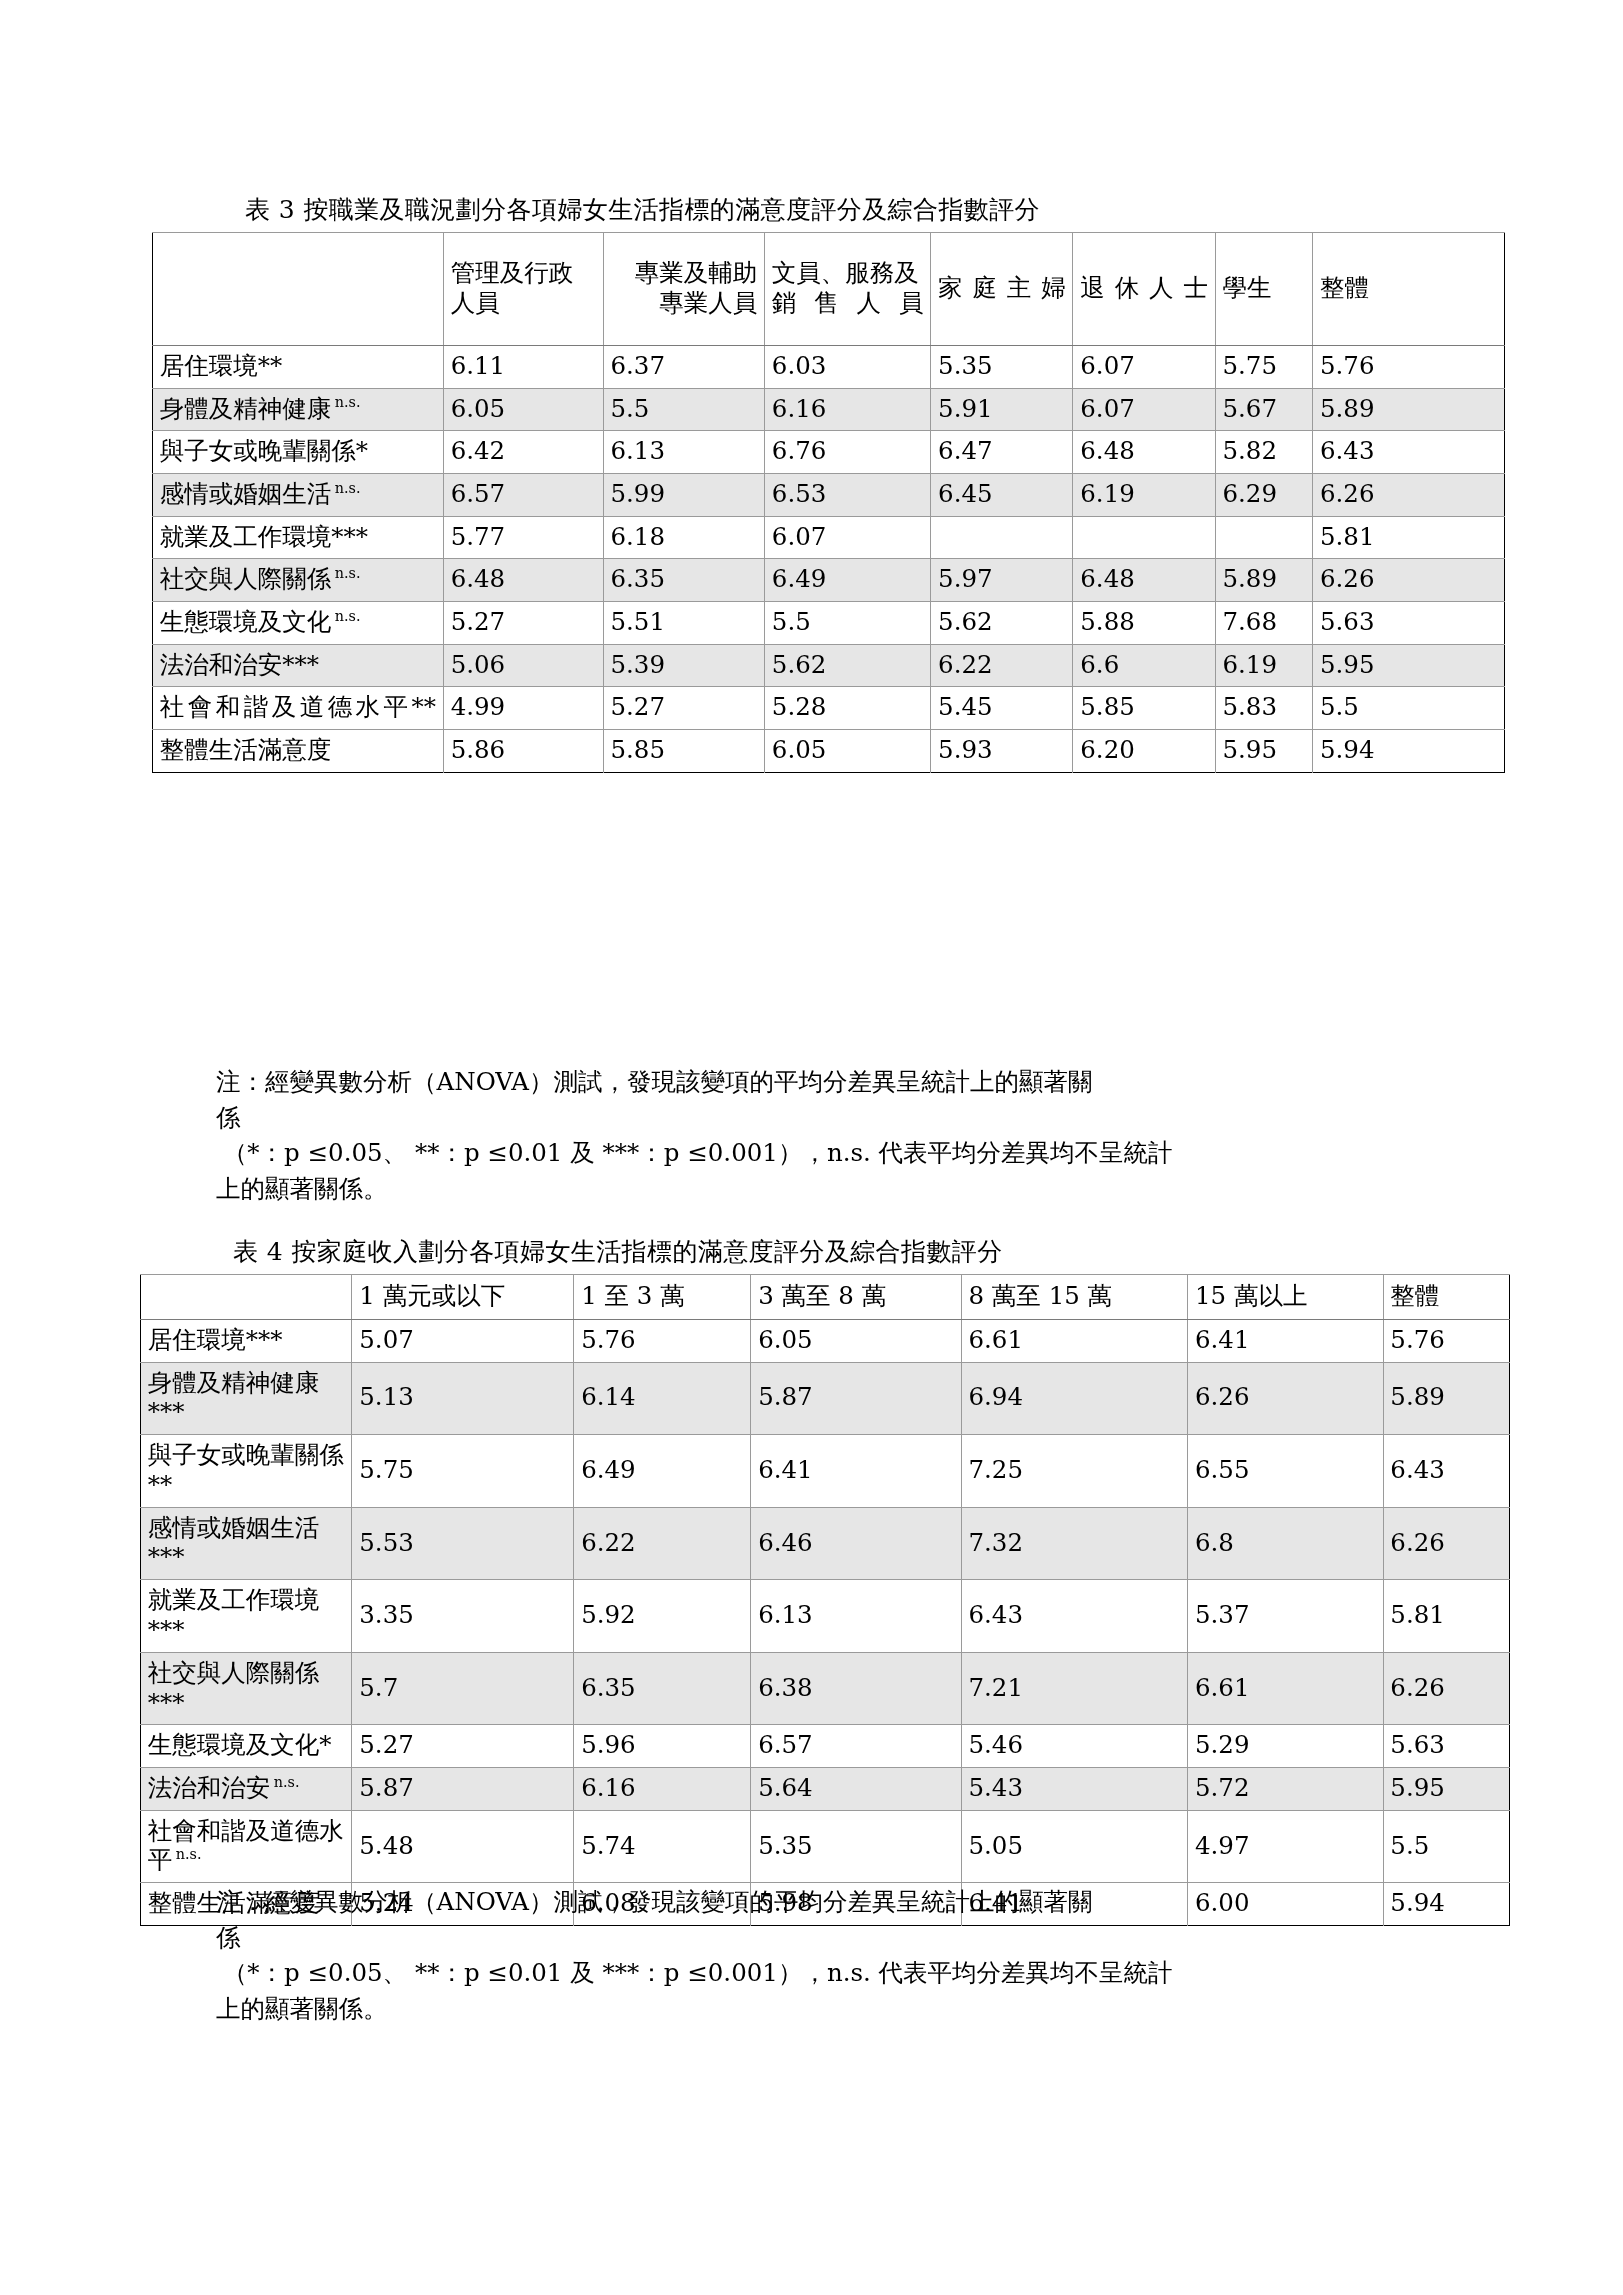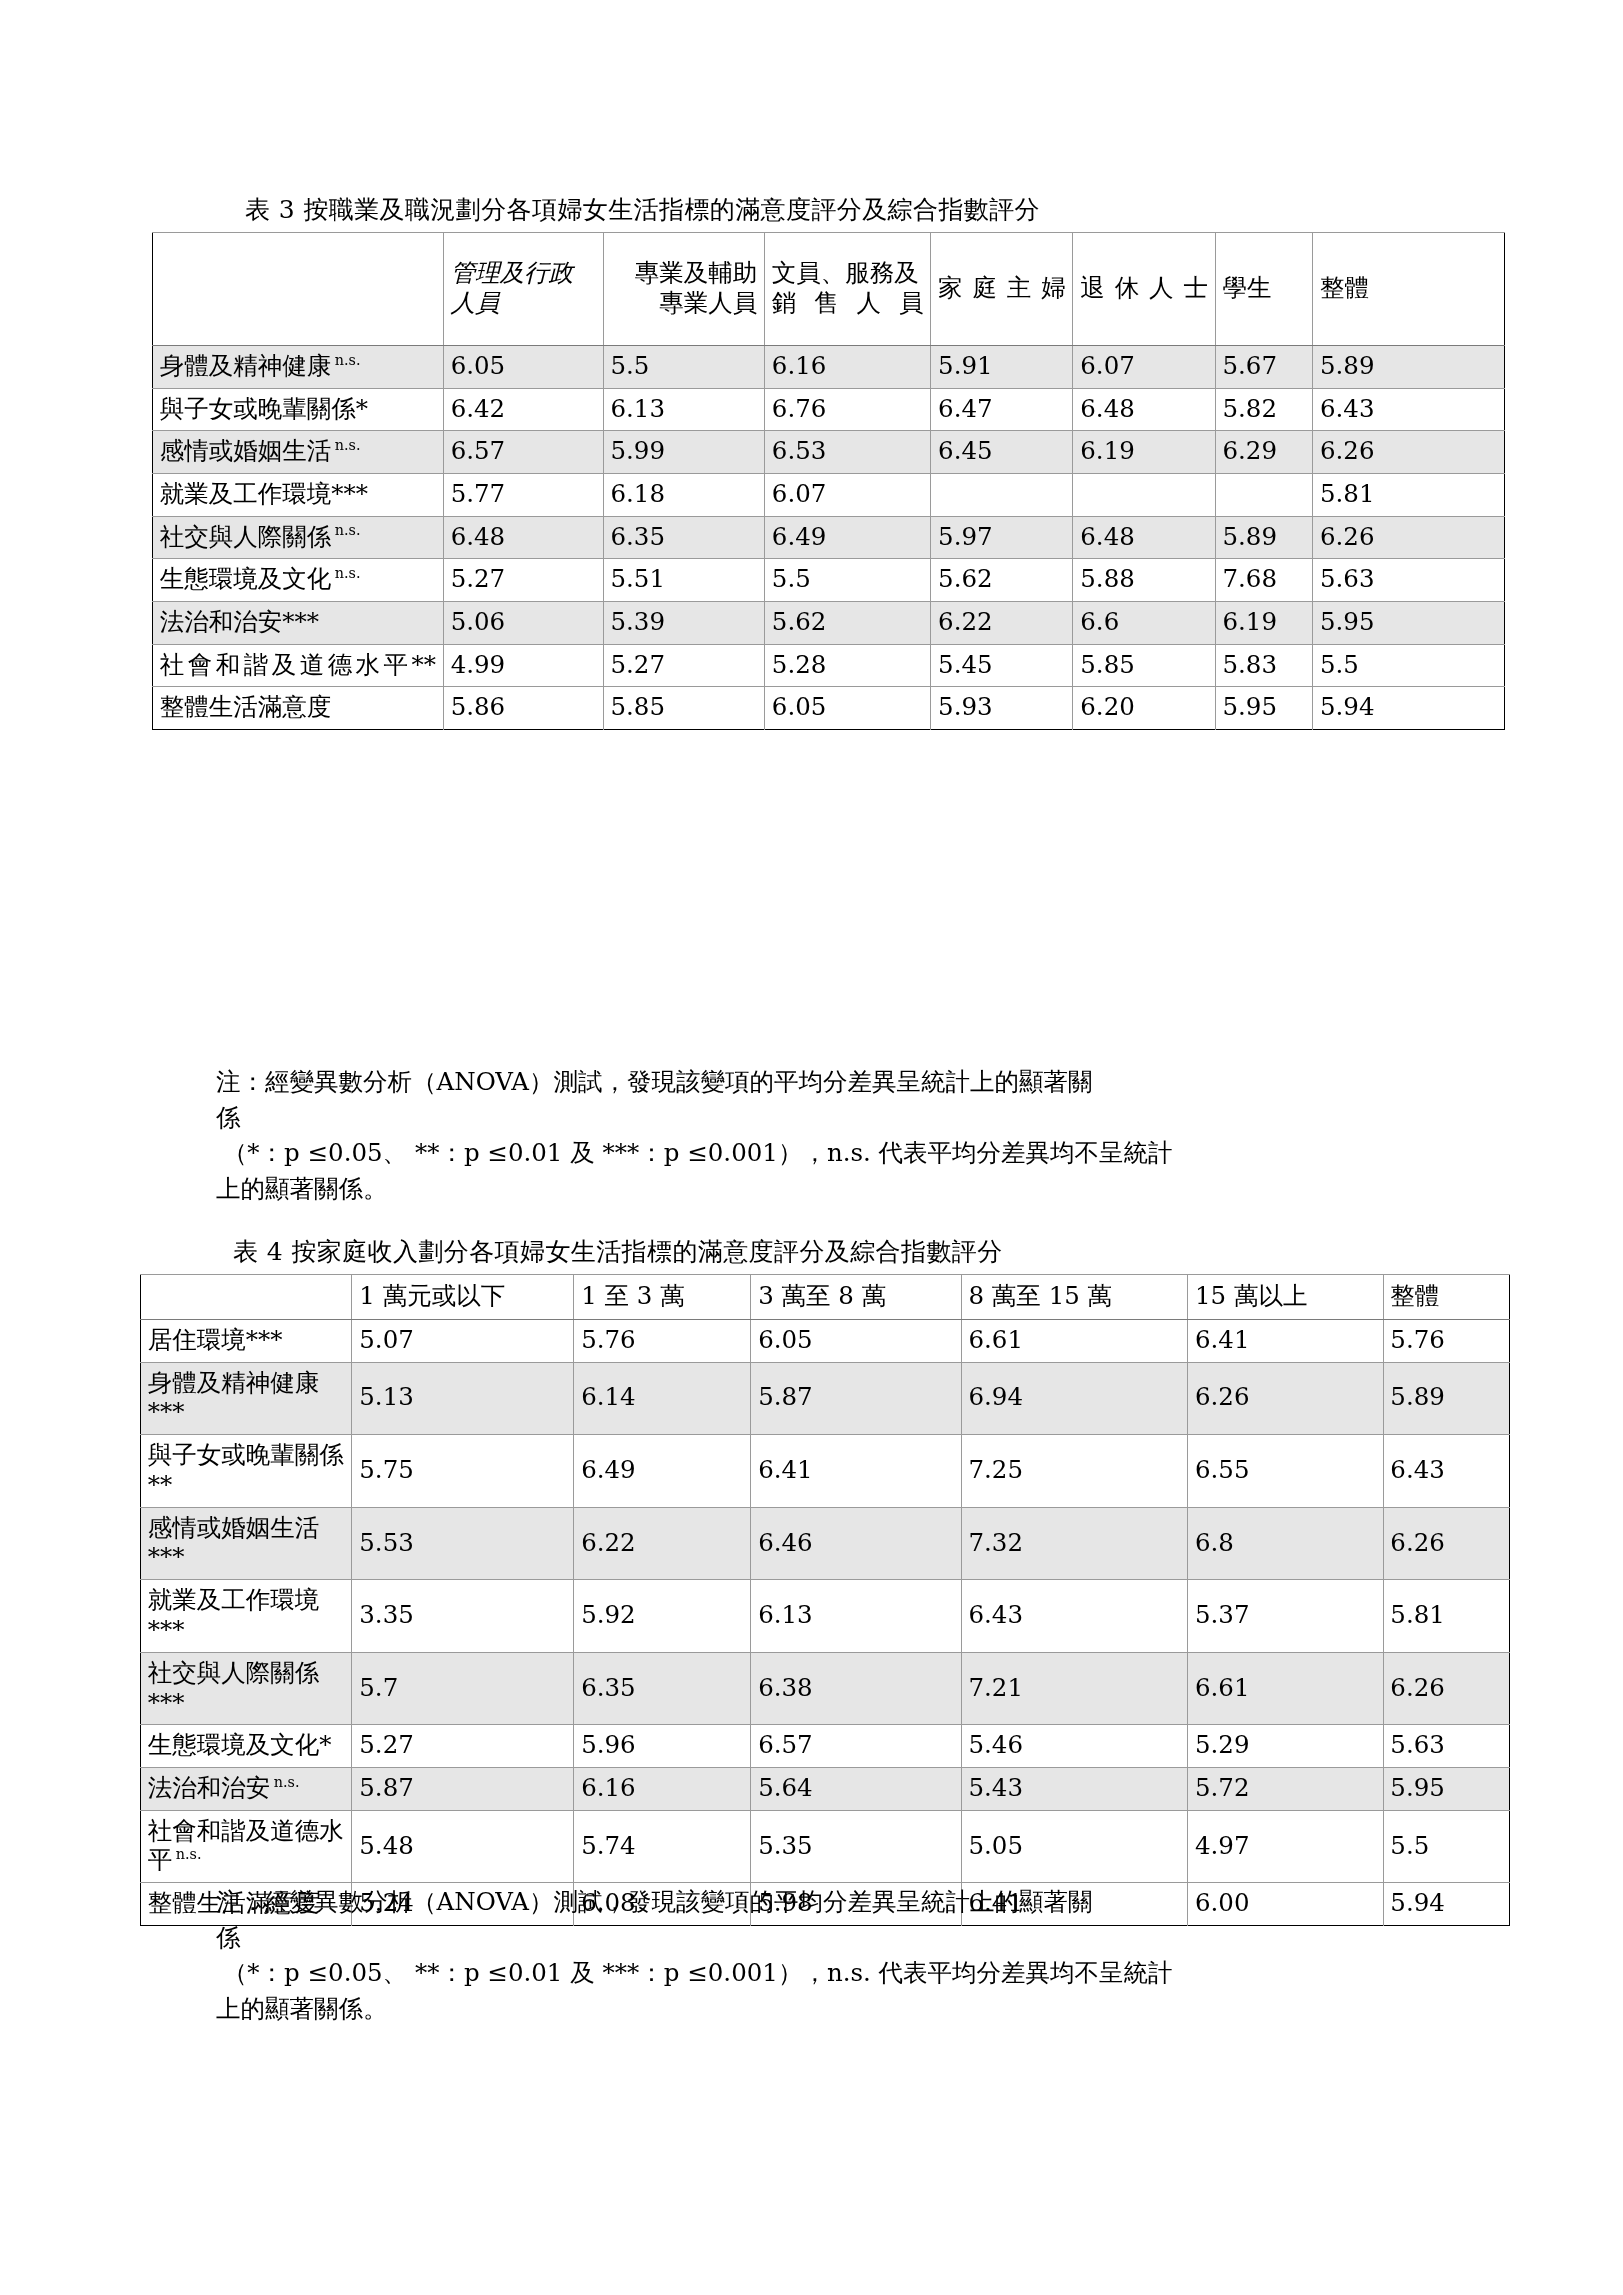--- a/index.html
+++ b/index.html
@@ -120,27 +120,37 @@
         <col style="width:101px">
         <col style="width:104px">
         <col style="width:89px">
         <col style="width:89px">
         <col style="width:61px">
         <col style="width:120px">
       </colgroup>
       <tbody id="t3-body">
           <tr class="header-row">
             <th style="height: 100px; vertical-align: middle;"></th>
-            <th style="vertical-align: middle; font-style: italic;">管理及行政人員</th>
+            <th style="vertical-align: middle;">管理及行政人員</th>
             <th style="vertical-align: middle; text-align: right;">專業及輔助專業人員</th>
             <th class="justify-label" style="vertical-align: middle;">文員、服務及銷售人員</th>
             <th class="justify-label" style="vertical-align: middle;">家庭主婦</th>
             <th class="justify-label" style="vertical-align: middle;">退休人士</th>
             <th style="vertical-align: middle;">學生</th>
             <th class="thick-left" style="vertical-align: middle;">整體</th>
+          </tr>
+          <tr>
+            <td class="row-label">居住環境**</td>
+            <td>6.11</td>
+            <td>6.37</td>
+            <td>6.03</td>
+            <td>5.35</td>
+            <td>6.07</td>
+            <td>5.75</td>
+            <td class="thick-left">5.76</td>
           </tr>
           <tr class="shaded">
             <td class="row-label">身體及精神健康<span class="sup-ns">n.s.</span></td>
             <td>6.05</td>
             <td>5.5</td>
             <td>6.16</td>
             <td>5.91</td>
             <td>6.07</td>
             <td>5.67</td>
             <td class="thick-left">5.89</td>

